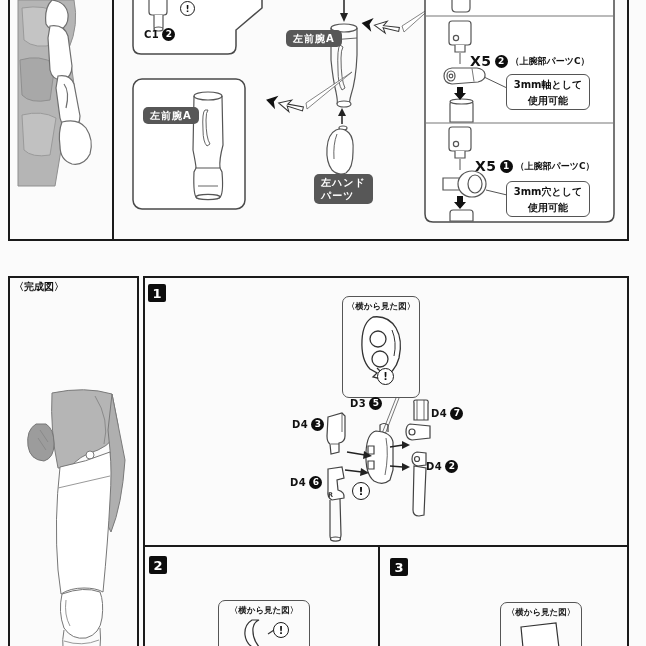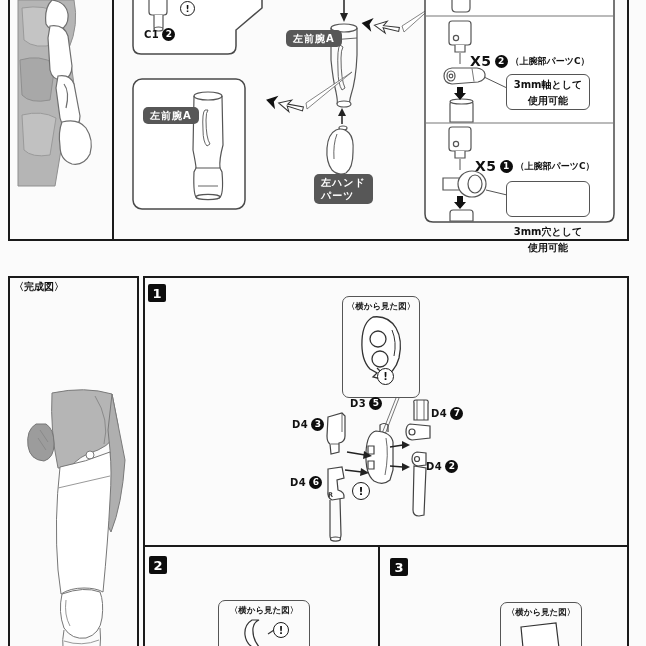--- a/index.html
+++ b/index.html
@@ -244,21 +244,21 @@
   <div class="callout" style="left:506px;top:74px;width:84px;height:36px;">
     <span style="display:block;">3mm軸として</span>
     <span style="display:block;">使用可能</span>
   </div>
   <div class="x5row" style="left:475px;top:158px;">
     <span class="qty">X5</span>
     <span class="circ">1</span>
     <span class="pname">（上腕部パーツC）</span>
   </div>
   <div class="callout" style="left:506px;top:181px;width:84px;height:36px;">
-    <span style="display:block;margin-top:40px;">3mm穴として</span>
+    <span style="display:block;">3mm穴として</span>
     <span style="display:block;">使用可能</span>
   </div>
 
   <div class="biglabel" style="left:14px;top:280px;">〈完成図〉</div>
 
   <div class="stepnum" style="left:148px;top:284px;">1</div>
   <div class="stepnum" style="left:149px;top:556px;">2</div>
   <div class="stepnum" style="left:390px;top:558px;">3</div>
 
   <div class="viewbox" style="left:342px;top:296px;width:78px;height:102px;">

